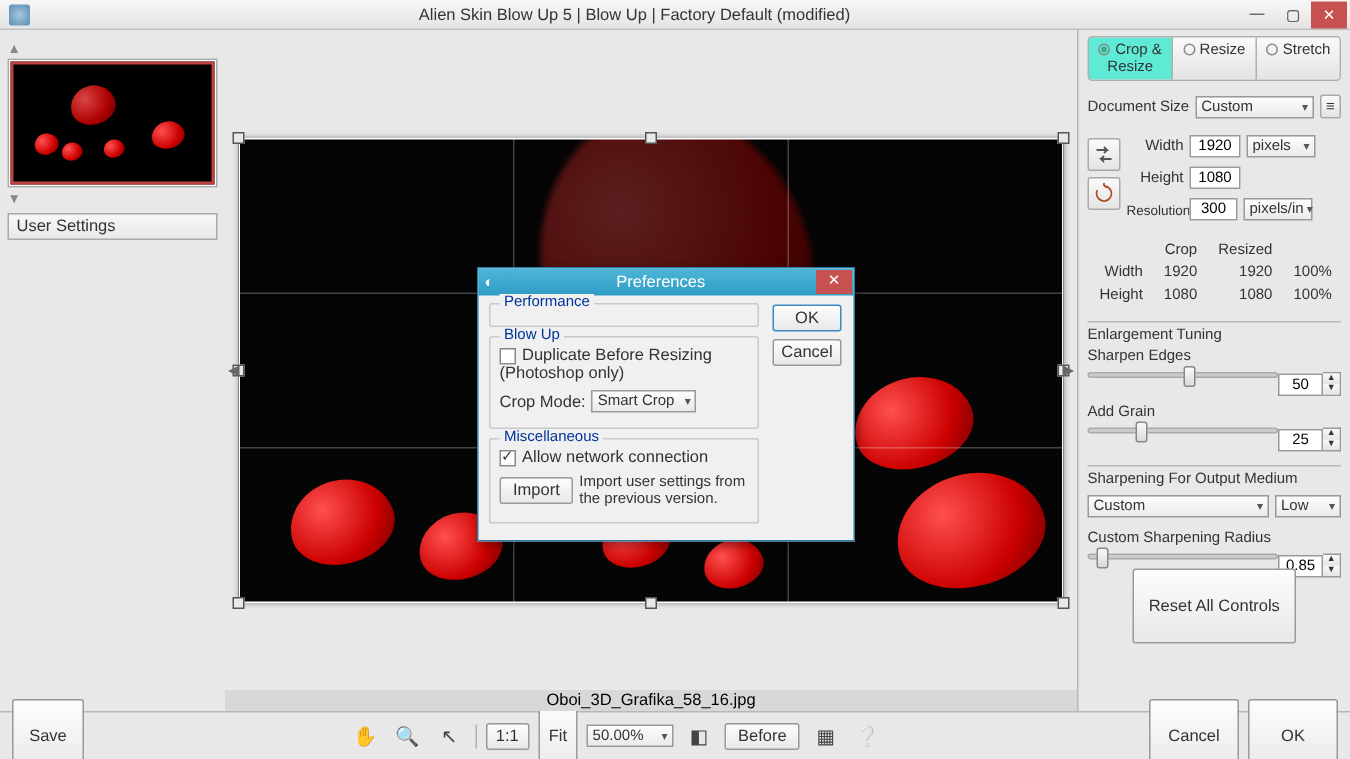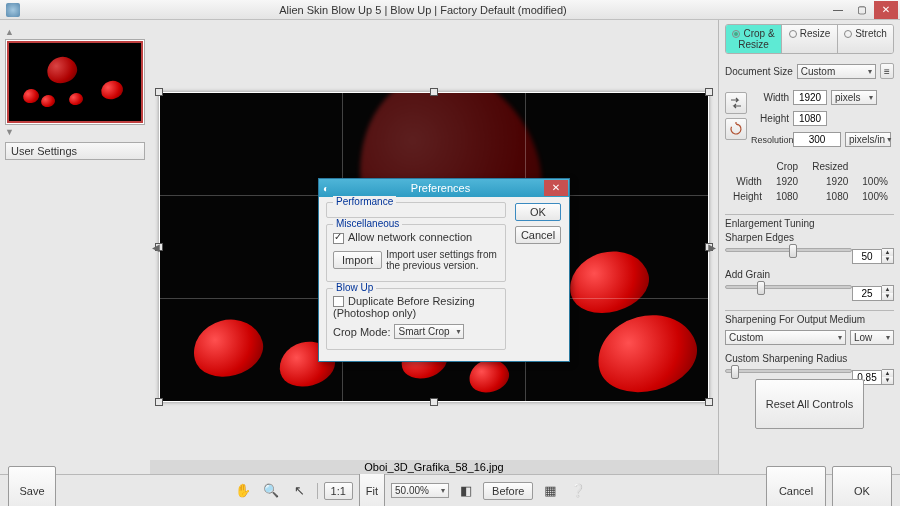--- a/index.html
+++ b/index.html
@@ -170,21 +170,21 @@
             <div class="sel" style="width:46px">
               <span>pixels</span>
             </div>
           </div>
         <div class="row">
             <span class="lbl" style="width:38px;text-align:right">Height</span>
             <input class="txtfield" style="width: 34px;" value="1080">
           </div>
         <div class="row">
             <span class="lbl" style="width:38px;text-align:right;font-size:9px">Resolution</span>
-            <input class="txtfield" style="width: 48px;" value="300">
+            <input class="txtfield" style="width: 32px;" value="300">
             <div class="sel" style="width:46px">
               <span>pixels/in</span>
             </div>
           </div>
       </div>
     </div>
 
     <table class="dim-table">
       <tbody>
           <tr>
@@ -295,32 +295,32 @@
   <div class="body">
     <div class="dlg-btns">
       <span class="btn" style="border:1px solid #3a8ac0">OK</span>
       <span class="btn">Cancel</span>
     </div>
     <div class="dlg-main">
       <div class="fieldset">
         <span class="legend">Performance</span>
       </div>
       <div class="fieldset">
-        <span class="legend">Miscellaneous</span>
-        <div><span class="chk checked"></span><span>Allow network connection</span></div>
-        <div class="row" style="margin-top:5px">
-          <span class="btn" style="padding:2px 8px">Import</span>
-          <span style="font-size:10px">Import user settings from the previous version.</span>
-        </div>
-      </div>
-      <div class="fieldset">
         <span class="legend">Blow Up</span>
         <div><span class="chk"></span><span>Duplicate Before Resizing (Photoshop only)</span></div>
         <div class="row" style="margin-top:5px">
           <span>Crop Mode:</span>
           <div class="sel" style="width:70px">
               <span>Smart Crop</span>
             </div>
         </div>
       </div>
+      <div class="fieldset">
+        <span class="legend">Miscellaneous</span>
+        <div><span class="chk checked"></span><span>Allow network connection</span></div>
+        <div class="row" style="margin-top:5px">
+          <span class="btn" style="padding:2px 8px">Import</span>
+          <span style="font-size:10px">Import user settings from the previous version.</span>
+        </div>
+      </div>
     </div>
   </div>
 </div>
 
 </body></html>

